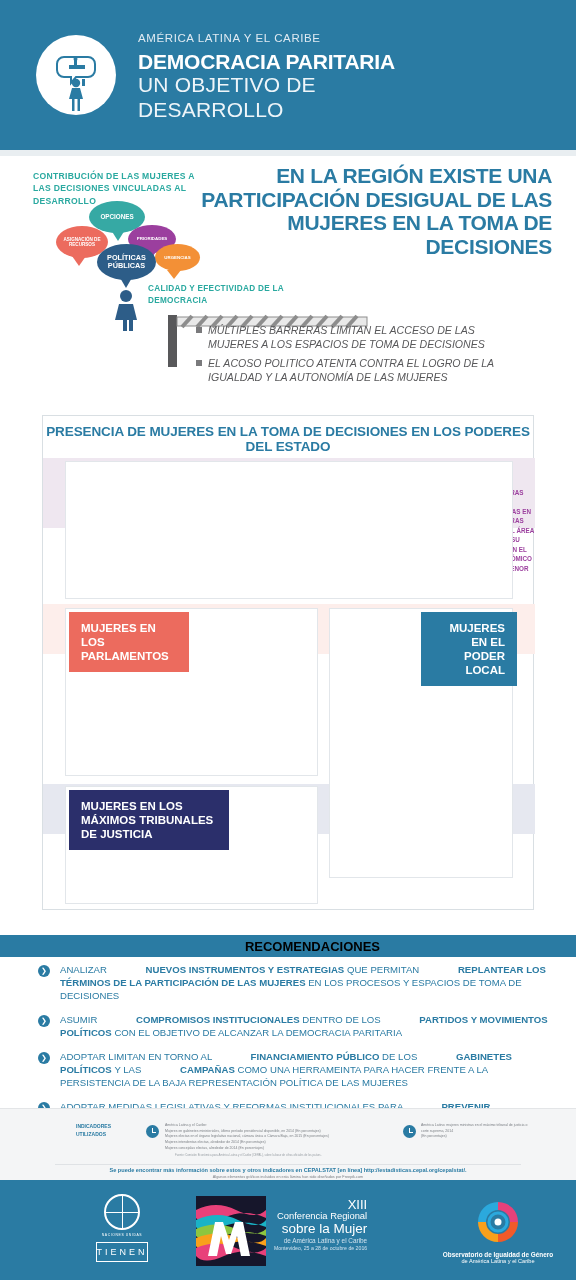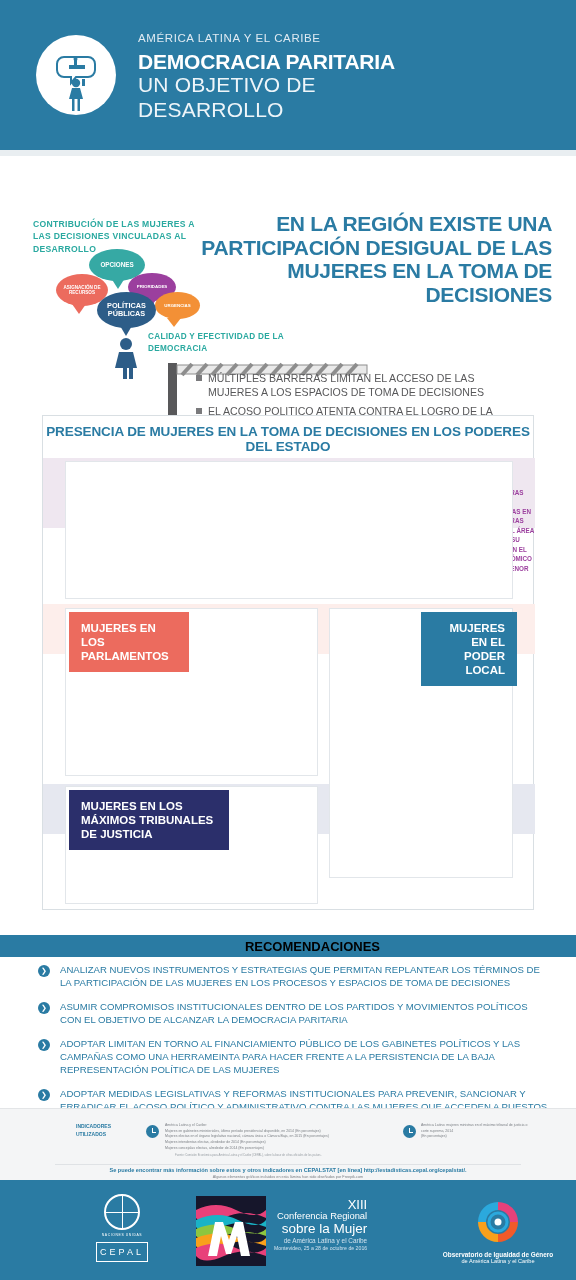--- a/index.html
+++ b/index.html
@@ -21,21 +21,21 @@
   .header-text { color: #ffffff; padding-top: 4px; }
   .kicker {
     font-size: 11.5px; letter-spacing: .6px; color: #dfeaf2; margin-bottom: 6px;
     font-weight: 400;
   }
   .h-title1 { font-size: 21px; font-weight: bold; letter-spacing: -.2px; line-height: 1.1; }
   .h-title2 { font-size: 21px; font-weight: 300; line-height: 1.18; letter-spacing: .2px; color:#eef5f9;}
   .h-divider { height: 6px; background: #e9eef1; }
 
   
-  .sec2 { position: relative; height: 250px; margin-top: 48px; }
+  .sec2 { position: relative; height: 250px; }
   .contrib-label {
     position: absolute; left: 33px; top: 14px; width: 180px;
     color: #2aa9a0; font-size: 8.6px; font-weight: bold; line-height: 1.45;
     letter-spacing: .3px;
   }
   .bubble {
     position: absolute; border-radius: 50%;
     display: flex; align-items: center; justify-content: center;
     color: #fff; text-align: center; font-weight: bold; line-height: 1.15;
   }
@@ -64,21 +64,21 @@
     position: absolute; right: 24px; top: 8px; width: 360px;
     text-align: right; color: #2a7ba3; font-weight: bold;
     font-size: 21px; line-height: 1.12; letter-spacing: -.3px;
   }
 
   .barrier { position: absolute; left: 168px; top: 155px; width: 340px; height: 70px; }
   .barrier-bullets {
     position: absolute; left: 196px; top: 168px; width: 330px;
     color: #58585a; font-size: 10.6px; font-weight: 500; line-height: 1.28;
   }
-  .barrier-bullets li { list-style: none; margin-bottom: 6px; position: relative; padding-left: 12px;}
+  .barrier-bullets li { list-style: none; margin-bottom: 6px; position: relative; padding-left: 12px; font-style: italic;}
   .barrier-bullets li:before {
     content: ""; position: absolute; left: 0; top: 3px; width: 6px; height: 6px; background: #7a7a7c;
   }
 
   
   .panel {
     position: absolute; left: 42px; top: 415px; width: 492px; height: 495px;
     border: 1px solid #d9dfe3; background: #fff;
   }
   .panel-title {
@@ -188,21 +188,21 @@
   .rec-band span {
     position: absolute; right: 196px; top: 4px; color: #000000; font-weight: bold; font-size: 13px;
   }
   .rec-list { position: absolute; left: 38px; top: 964px; width: 510px; }
   .rec-item { position: relative; padding-left: 22px; margin-bottom: 11px; color: #2a7ba3; }
   .rec-bullet {
     position: absolute; left: 0; top: 1px; width: 12px; height: 12px; border-radius: 50%;
     background: #2a7ba3; color: #fff; font-size: 7px; display: flex; align-items: center; justify-content: center;
   }
   .rec-text { font-size: 9.6px; line-height: 1.35; }
-  .rec-text b { font-weight: normal; }
+  .rec-text b { font-weight: bold; margin-left: 36px; }
 
   
   .notes { position: absolute; left: 0; top: 1108px; width: 576px; height: 72px; background:#f4f5f6; border-top:1px solid #e3e5e7;}
   .ind-label { position: absolute; left: 76px; top: 14px; width: 62px; color:#2a7ba3; font-size:5px; font-weight:bold; line-height:1.5; }
   .clock { position: absolute; width: 13px; height: 13px; border-radius:50%; background:#2a7ba3; }
   .clock:after{ content:"";position:absolute;left:6px;top:2.5px;width:1px;height:4.5px;background:#fff;}
   .clock:before{ content:"";position:absolute;left:6px;top:6.5px;width:3.5px;height:1px;background:#fff;}
   .note-col { position: absolute; color:#7b7f84; font-size:3.5px; line-height:1.62; }
   .note-src { position:absolute; left: 255px; top: 52px; width: 200px; text-align:right; color:#9aa0a6; font-size:2.8px;}
   .hr-note { position:absolute; left:55px; top:55px; width:466px; height:1px; background:#dfe2e5;}
@@ -854,21 +854,21 @@
 (En porcentajes)</div>
   <div class="hr-note"></div>
   <div class="note-bottom">Se puede encontrar más información sobre estos y otros indicadores en CEPALSTAT [en línea] http://estadisticas.cepal.org/cepalstat/.</div>
   <div class="note-bottom2">Algunos elementos gráficos incluidos en esta lámina han sido diseñados por Freepik.com</div>
 </div>
 
 <div class="footer">
   <div class="f-un">
     <div class="globe"></div>
     <div class="f-un-txt">NACIONES UNIDAS</div>
-    <div class="f-cepal">CEPAL</div>
+    <div class="f-cepal">TIENEN</div>
   </div>
 
   <div class="f-conf">
     <div class="f-conf-sq">
       <svg width="70" height="70" viewBox="0 0 70 70">
         <rect width="70" height="70" fill="#16162b"></rect>
         <path d="M0 14 Q20 4 40 14 T70 14 L70 22 Q48 12 28 22 T0 22 Z" fill="#e8417a"></path>
         <path d="M0 24 Q22 14 42 24 T70 24 L70 31 Q46 22 26 31 T0 31 Z" fill="#19b3c6"></path>
         <path d="M0 33 Q20 24 40 33 T70 33 L70 40 Q48 32 28 40 T0 40 Z" fill="#8dc63f"></path>
         <path d="M0 42 Q22 33 42 42 T70 42 L70 50 Q46 41 26 50 T0 50 Z" fill="#f9a01b"></path>

